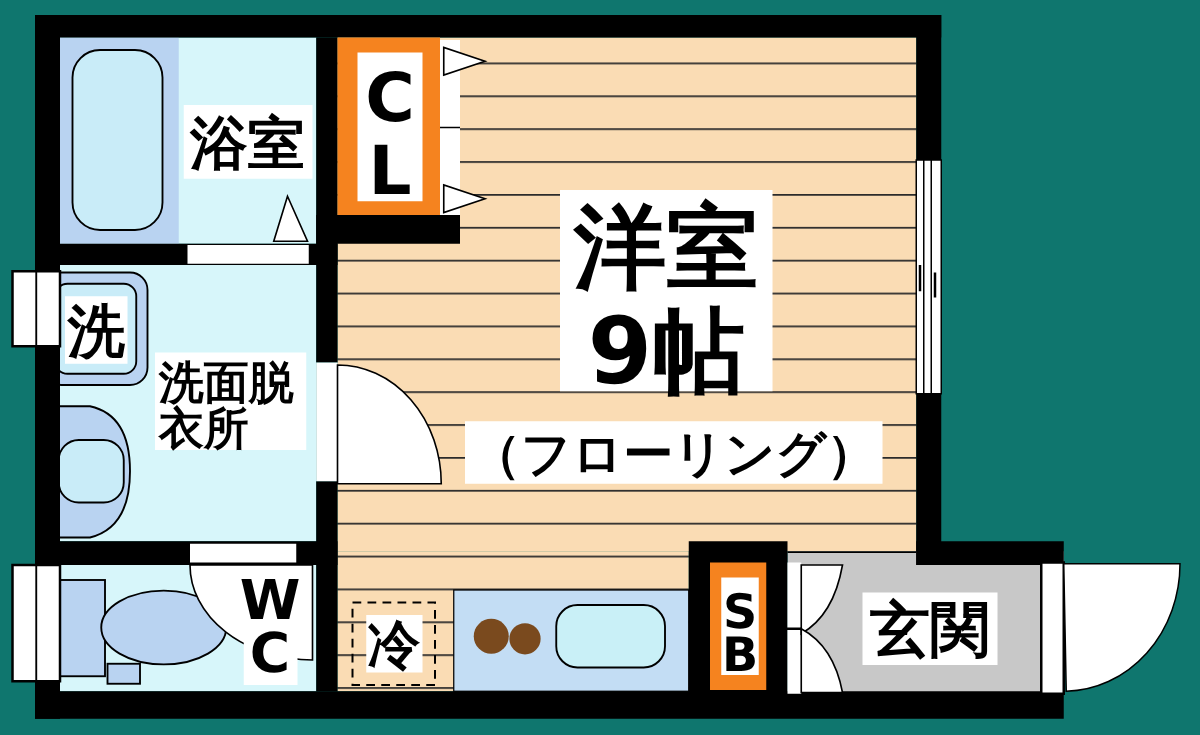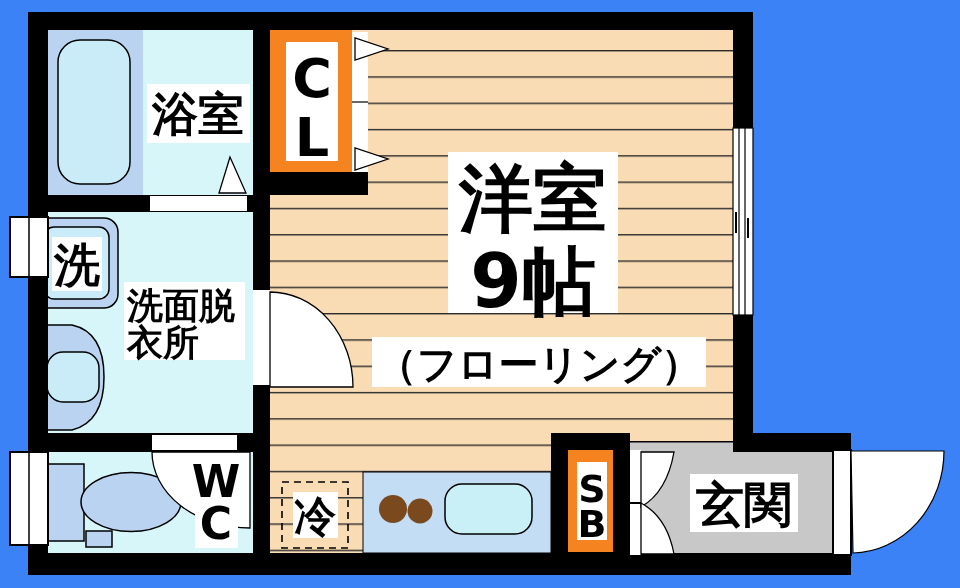--- a/index.html
+++ b/index.html
@@ -1,16 +1,16 @@
 <!DOCTYPE html>
 <html><head>
 <meta charset="utf-8">
 <style>
   html,body{margin:0;padding:0;background:#ffffff;}
-  .stage{width:960px;height:588px;position:relative;background:#3b82f6;overflow:hidden;}
+  .stage{width:960px;height:588px;position:relative;background:#0f766e;overflow:hidden;}
   svg{display:block;}
   text{font-family:"DejaVu Sans","Liberation Sans",sans-serif;font-weight:bold;fill:#000;}
   .lbl{text-anchor:middle;dominant-baseline:central;}
   .wall{fill:#000000;}
   .opening{fill:#ffffff;}
   .doorfan{fill:#ffffff;stroke:#000000;stroke-width:1.3;}
   .fixture-blue{fill:#b9d3f1;stroke:#000000;stroke-width:1.5;}
   .fixture-cyan{fill:#c9ecf8;stroke:#000000;stroke-width:1.5;}
   .winframe{fill:#ffffff;stroke:#000000;stroke-width:2;}
   .thinline{stroke:#000000;stroke-width:1.5;}

